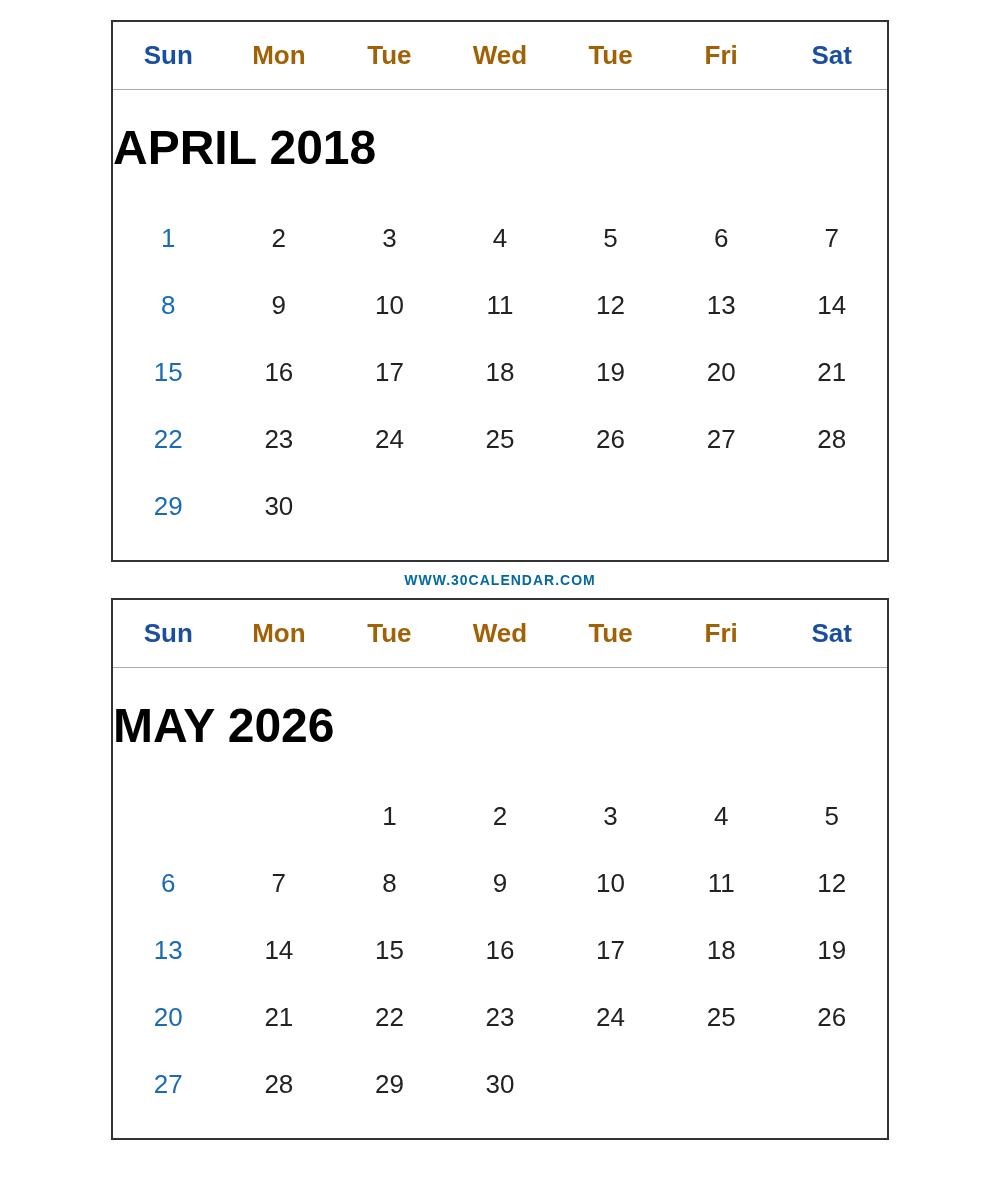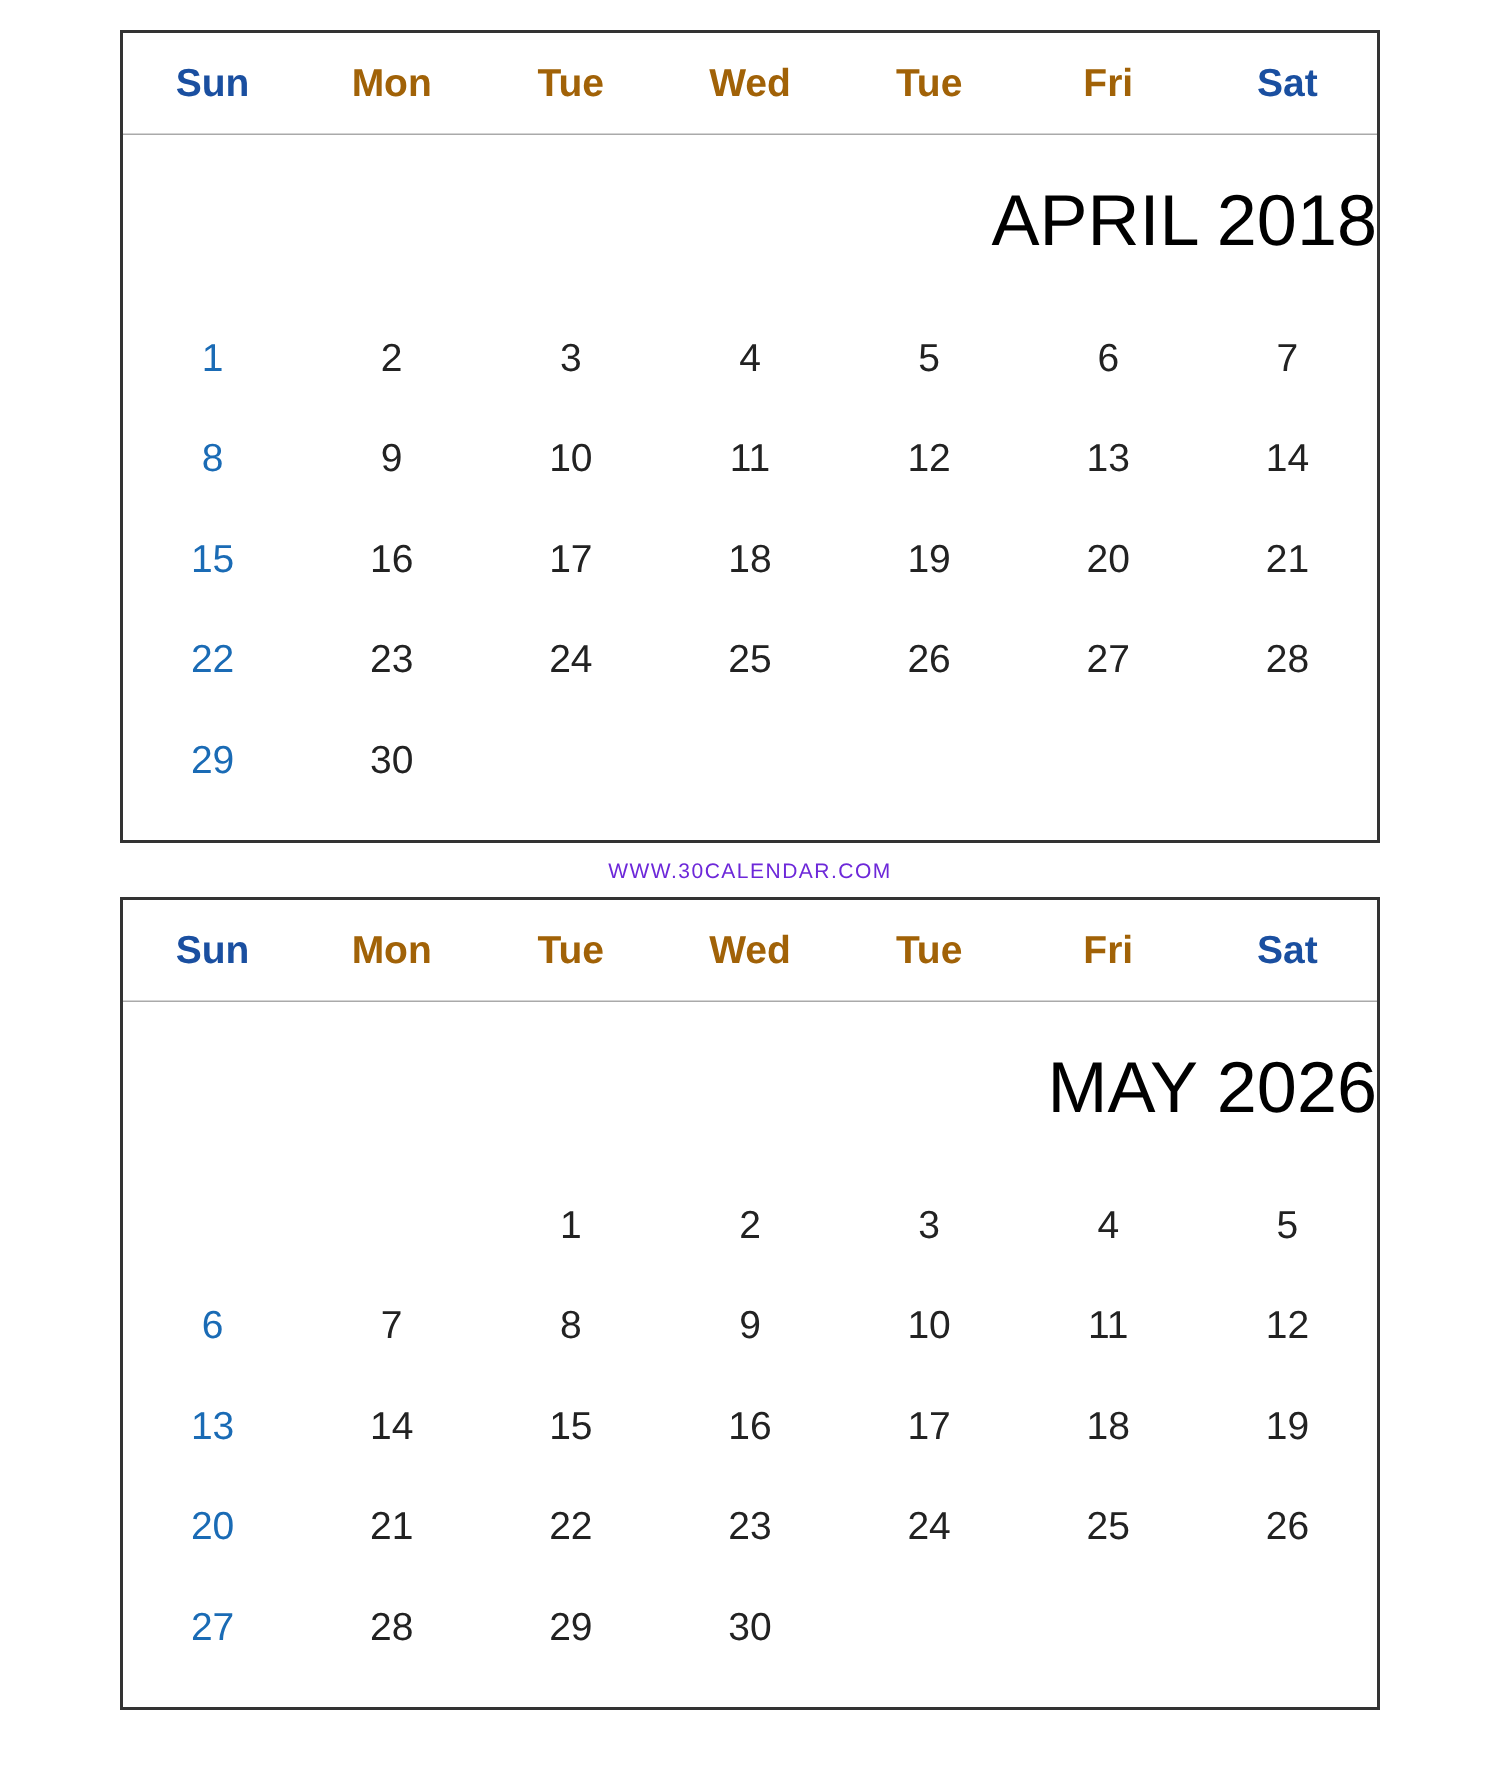--- a/index.html
+++ b/index.html
@@ -6,44 +6,44 @@
     body {
       background: #fff;
       font-family: Arial, sans-serif;
       display: flex;
       flex-direction: column;
       align-items: center;
       padding: 20px;
       width: 1000px;
     }
     .calendar {
-      width: 840px;
+      width: 778px;
       border: 2px solid #333;
       margin-bottom: 0;
     }
     .day-headers {
       display: grid;
       grid-template-columns: repeat(7, 1fr);
       border-bottom: 1px solid #aaa;
       padding: 10px 0 10px 0;
     }
     .day-header {
       text-align: center;
       font-size: 26px;
       font-weight: bold;
       color: #a16207;
       padding: 8px 0;
     }
     .day-header.sun, .day-header.sat-col {
       color: #1a4fa0;
     }
     .month-title {
-      text-align: right;
+      text-align: left;
       font-size: 48px;
-      font-weight: normal;
+      font-weight: bold;
       color: #000;
       padding: 30px 0 20px 0;
     }
     .days-grid {
       display: grid;
       grid-template-columns: repeat(7, 1fr);
       padding: 10px 0 20px 0;
     }
     .day-cell {
       text-align: center;
@@ -52,24 +52,24 @@
       color: #222;
     }
     .day-cell.sunday {
       color: #1a6bb5;
     }
     .day-cell.empty {
       color: transparent;
     }
     .watermark {
       text-align: center;
-      color: #6d28d9;
+      color: #0369a1;
       font-size: 14px;
       padding: 10px 0;
-      font-weight: normal;
+      font-weight: bold;
       letter-spacing: 1px;
     }
   </style>
 </head>
 <body>
 
 <div class="calendar">
   <div class="day-headers" id="april-headers">
       <div class="day-header sun">Sun</div>
       <div class="day-header">Mon</div>

